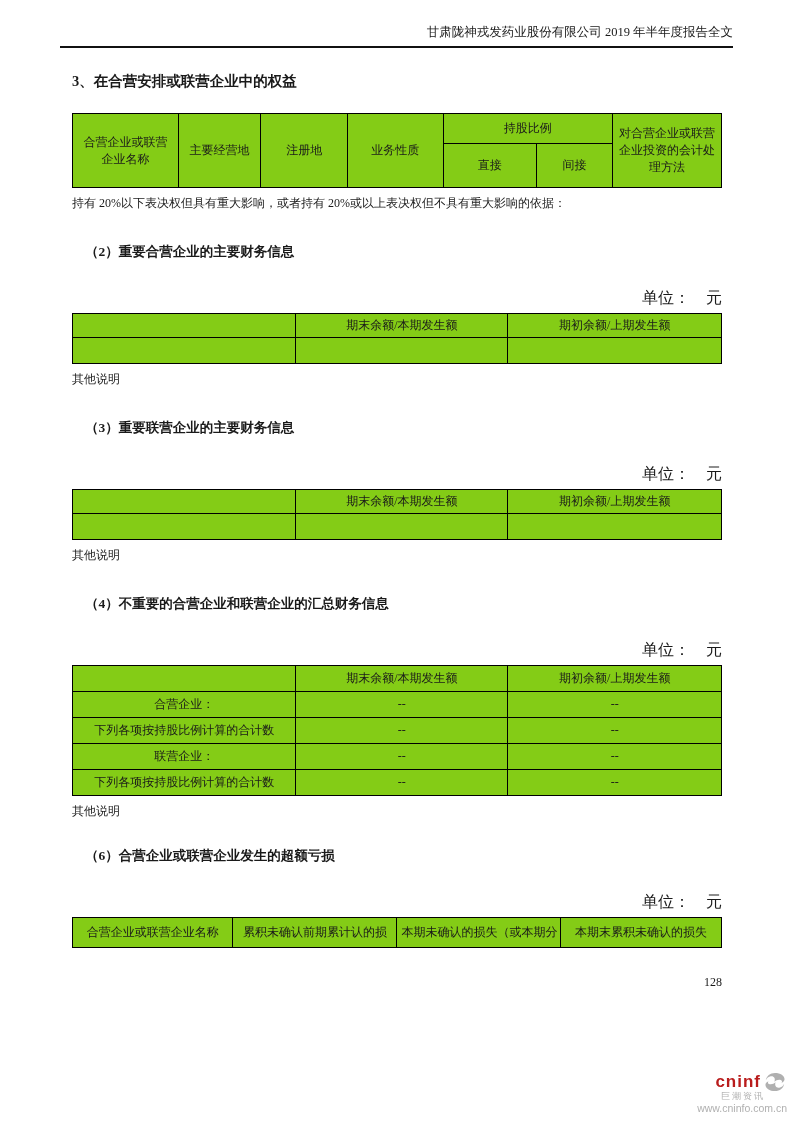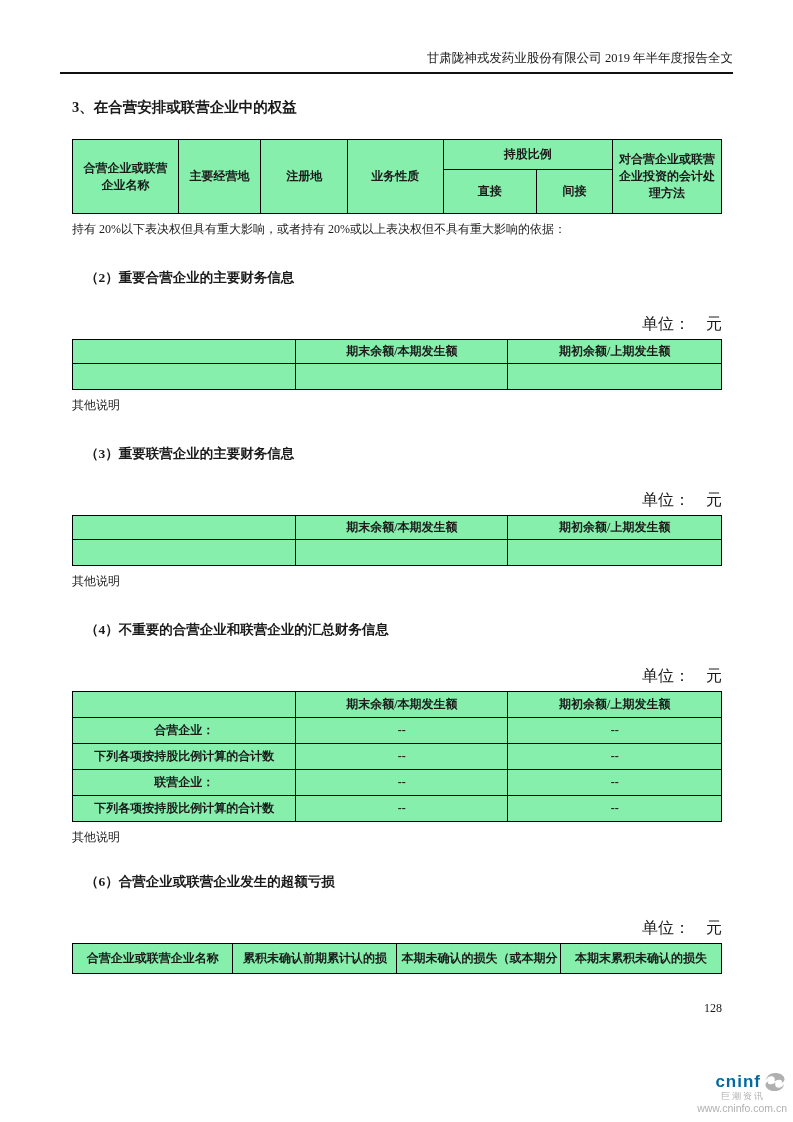--- a/index.html
+++ b/index.html
@@ -10,43 +10,43 @@
     background:#fff;
     box-sizing:border-box;
     padding:0 71px 0 72px;
     font-family:"Liberation Serif","DejaVu Serif",serif;
     color:#1a1a1a;
     overflow:hidden;
   }
   
   .doc-header{
     margin:0 -11px 0 -12px;
-    padding-top:50px;
+    padding-top:24px;
     padding-bottom:5px;
     text-align:right;
     font-size:12.5px;
     border-bottom:2px solid #111;
   }
   
   .h-main{font-size:14.5px;font-weight:bold;margin:24px 0 0 0;}
   .h-sub{font-size:13.5px;font-weight:bold;margin:31px 0 0 13px;}
   .h-sub.tight{margin-top:27px;}
   
   .para{font-size:12px;margin:12px 0 0 0;line-height:17px;}
   .para.second{margin-top:7px;}
   .other-note{font-size:12px;margin:7px 0 0 0;}
   .unit-line{font-size:16px;text-align:right;margin:27px 0 4px 0;}
   
   table{width:100%;border-collapse:collapse;table-layout:fixed;}
   table.doc{border:1.5px solid #000;}
   td,th{
     border:1px solid #000;
-    background:#86efac;
+    background:#84cc16;
     font-size:12px;
-    font-weight:bold;
+    font-weight:normal;
     text-align:center;
     vertical-align:middle;
     padding:2px 6px;
     line-height:17px;
     box-sizing:border-box;
   }
   .t1 th{height:30px;}
   .t1 .sub-row th{height:44px;}
   .fin th{height:24px;}
   .fin td{height:26px;}
@@ -58,21 +58,21 @@
   
   .page-num{text-align:right;font-size:12px;margin-top:27px;}
   
   .cninfo{
     position:absolute;right:6px;bottom:8px;
     text-align:right;color:#b0b0b0;
     font-family:"Liberation Sans","DejaVu Sans",sans-serif;
     line-height:1.05;
   }
   .cninfo .brand-row{display:flex;align-items:center;justify-content:flex-end;gap:2px;}
-  .cninfo .brand{font-size:17px;font-weight:bold;letter-spacing:1px;color:#0369a1;}
+  .cninfo .brand{font-size:17px;font-weight:bold;letter-spacing:1px;color:#b91c1c;}
   .cninfo .swirl{width:24px;height:20px;fill:#b0b0b0;}
   .cninfo .cn{font-size:9px;letter-spacing:2px;margin-right:22px;}
   .cninfo .url{font-size:10.5px;margin-top:2px;}
 </style>
 </head>
 <body>
 
 <div class="page">
 
   <div class="doc-header">甘肃陇神戎发药业股份有限公司 2019 年半年度报告全文</div>

